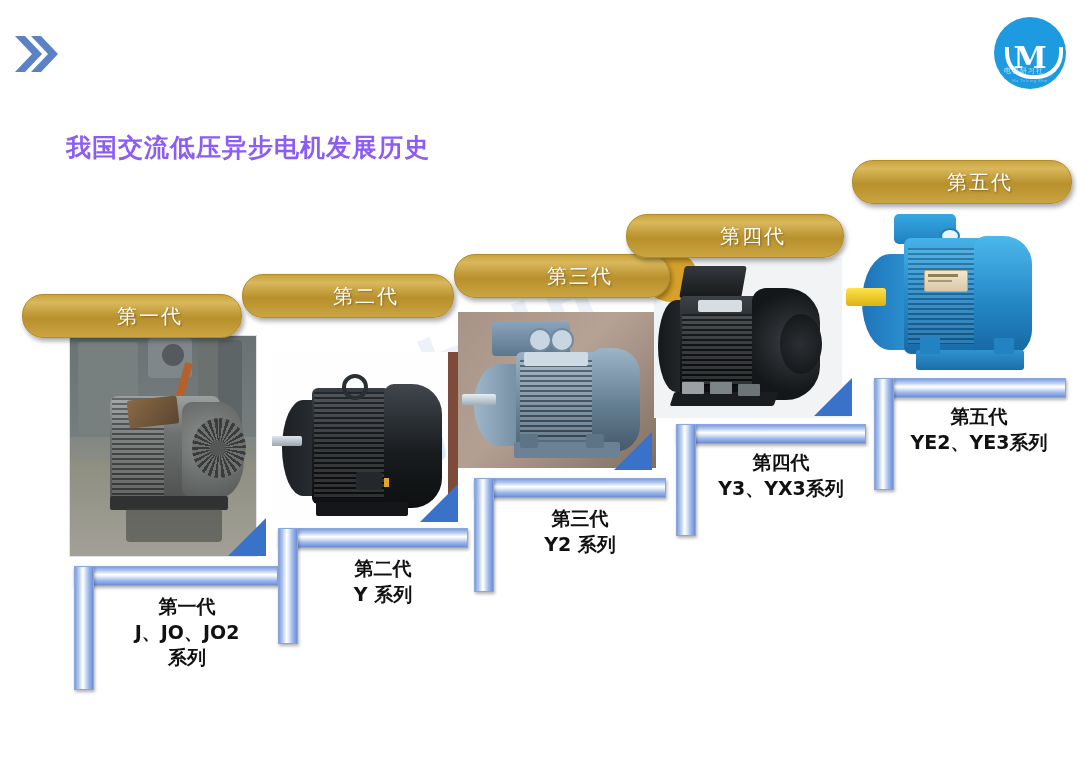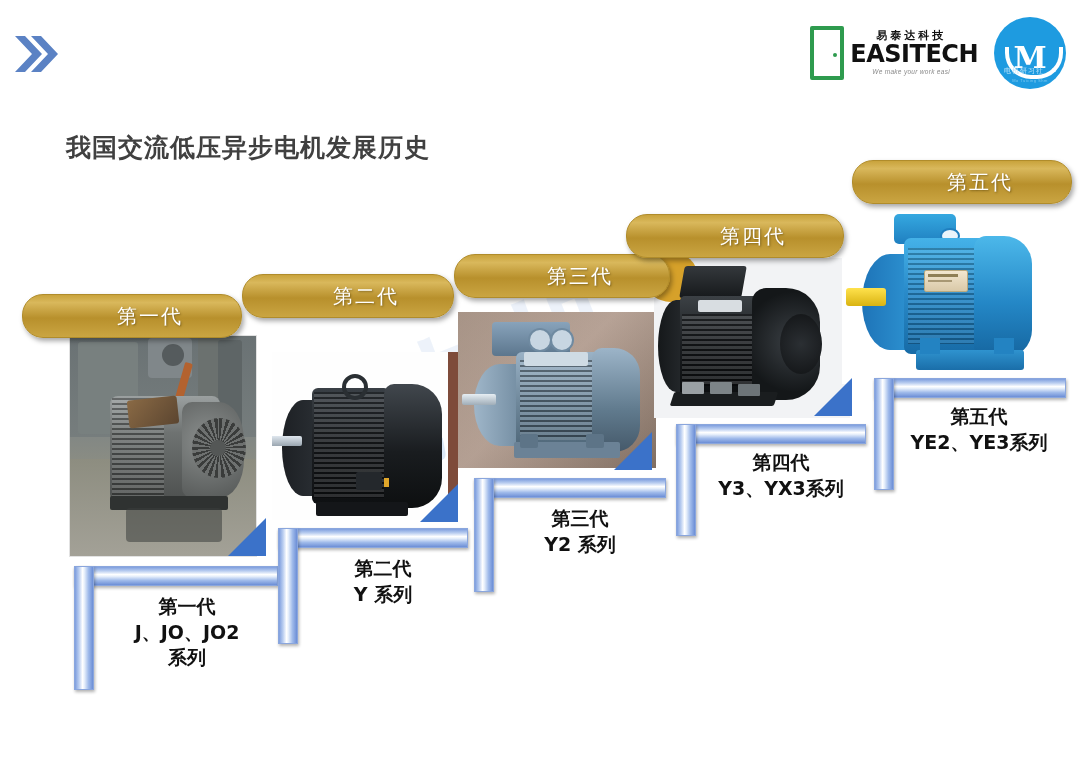--- a/index.html
+++ b/index.html
@@ -40,21 +40,21 @@
     position:absolute;left:11px;top:30px;width:50px;height:28px;
     border:4px solid #ffffff;border-top:none;border-radius:0 0 26px 26px;
   }
   .logo-circle .cn{position:absolute;bottom:13px;left:0;right:12px;text-align:center;font-size:7px;color:#bfe6fb;letter-spacing:1px;
                    font-family:"DejaVu Sans","Liberation Sans",sans-serif;}
   .logo-circle .cn2{position:absolute;bottom:6px;left:0;right:0;text-align:center;font-size:4px;color:#7ec9f0;letter-spacing:.5px;}
 
   
   .subtitle{
     position:absolute;left:66px;top:131px;
-    font-size:25px;font-weight:700;color:#404040;letter-spacing:1px;
+    font-size:25px;font-weight:700;color:#8b5cf6;letter-spacing:1px;
     font-family:"DejaVu Sans","Liberation Sans",sans-serif;
   }
 
   
   .wm{
     position:absolute;left:400px;top:250px;width:430px;height:260px;
     color:#dfe9f6;font-size:120px;font-weight:700;opacity:.55;
     transform:rotate(-22deg);pointer-events:none;
     font-family:"DejaVu Sans","Liberation Sans",sans-serif;
     letter-spacing:6px;white-space:nowrap;
@@ -120,28 +120,20 @@
   <div class="header">
 
     <svg class="chev" viewBox="0 0 46 42">
       <path d="M3 3 L20 21 L3 39 L13 39 L30 21 L13 3 Z" fill="#5b82c4"></path>
       <path d="M19 3 L36 21 L19 39 L29 39 L46 21 L29 3 Z" fill="#5b82c4"></path>
     </svg>
 
 
     <div class="logos">
 
-      <div class="logo-easitech">
-        <div class="logo-door"></div>
-        <div class="logo-txtwrap">
-          <div class="logo-cn">易泰达科技</div>
-          <div class="logo-en">EASITECH</div>
-          <div class="logo-tag">We make your work easi</div>
-        </div>
-      </div>
 
       <div class="logo-circle">
         <div class="mark">M</div>
         <div class="arc"></div>
         <div class="cn">电机研习社</div>
         <div class="cn2">Mo Tuicing Shm</div>
       </div>
 
     </div>
   </div>

